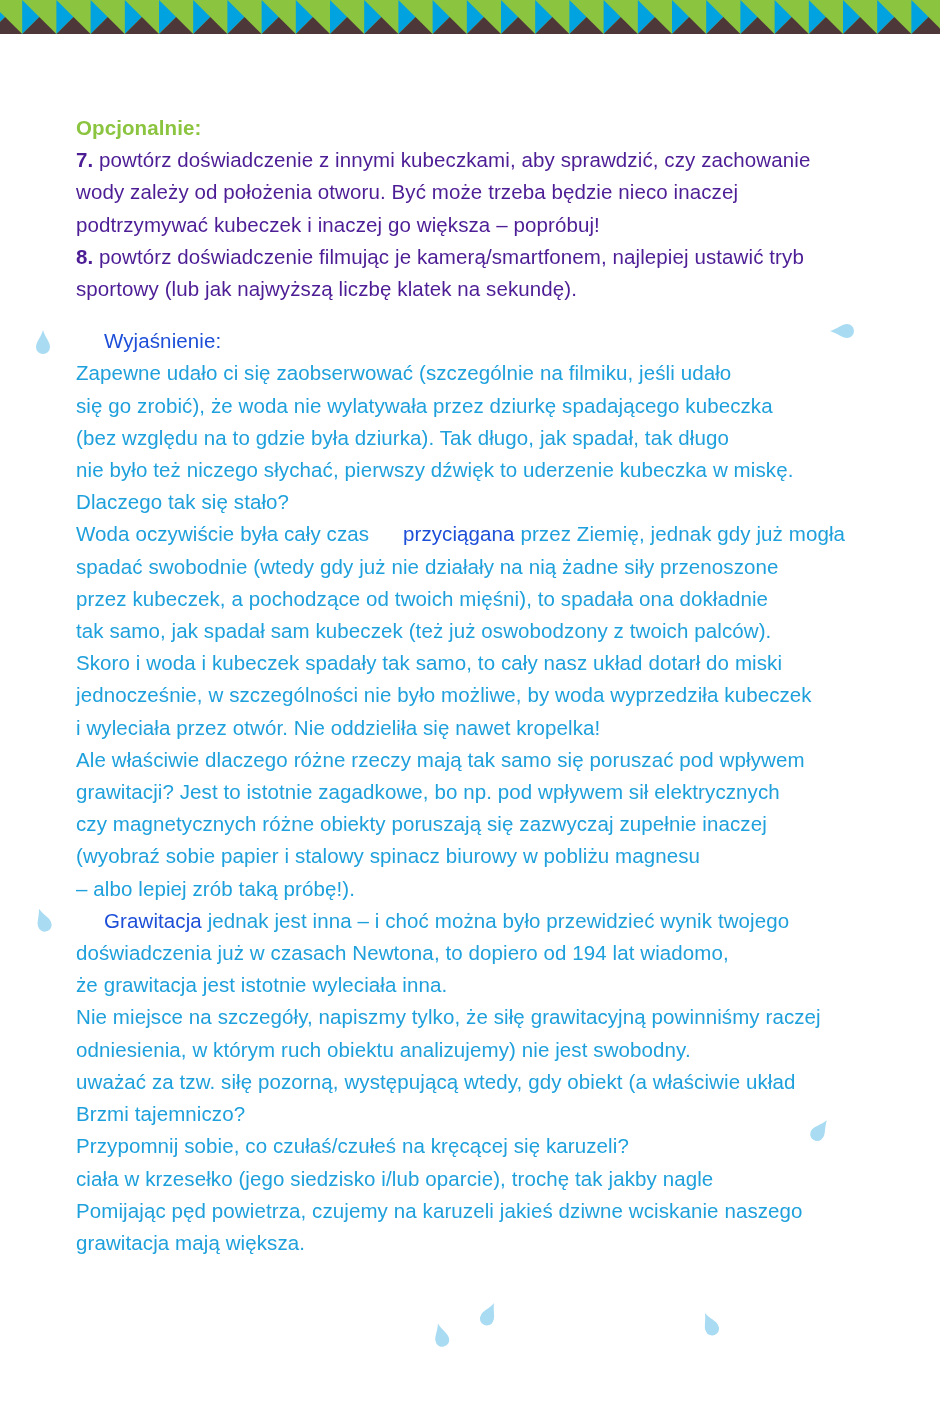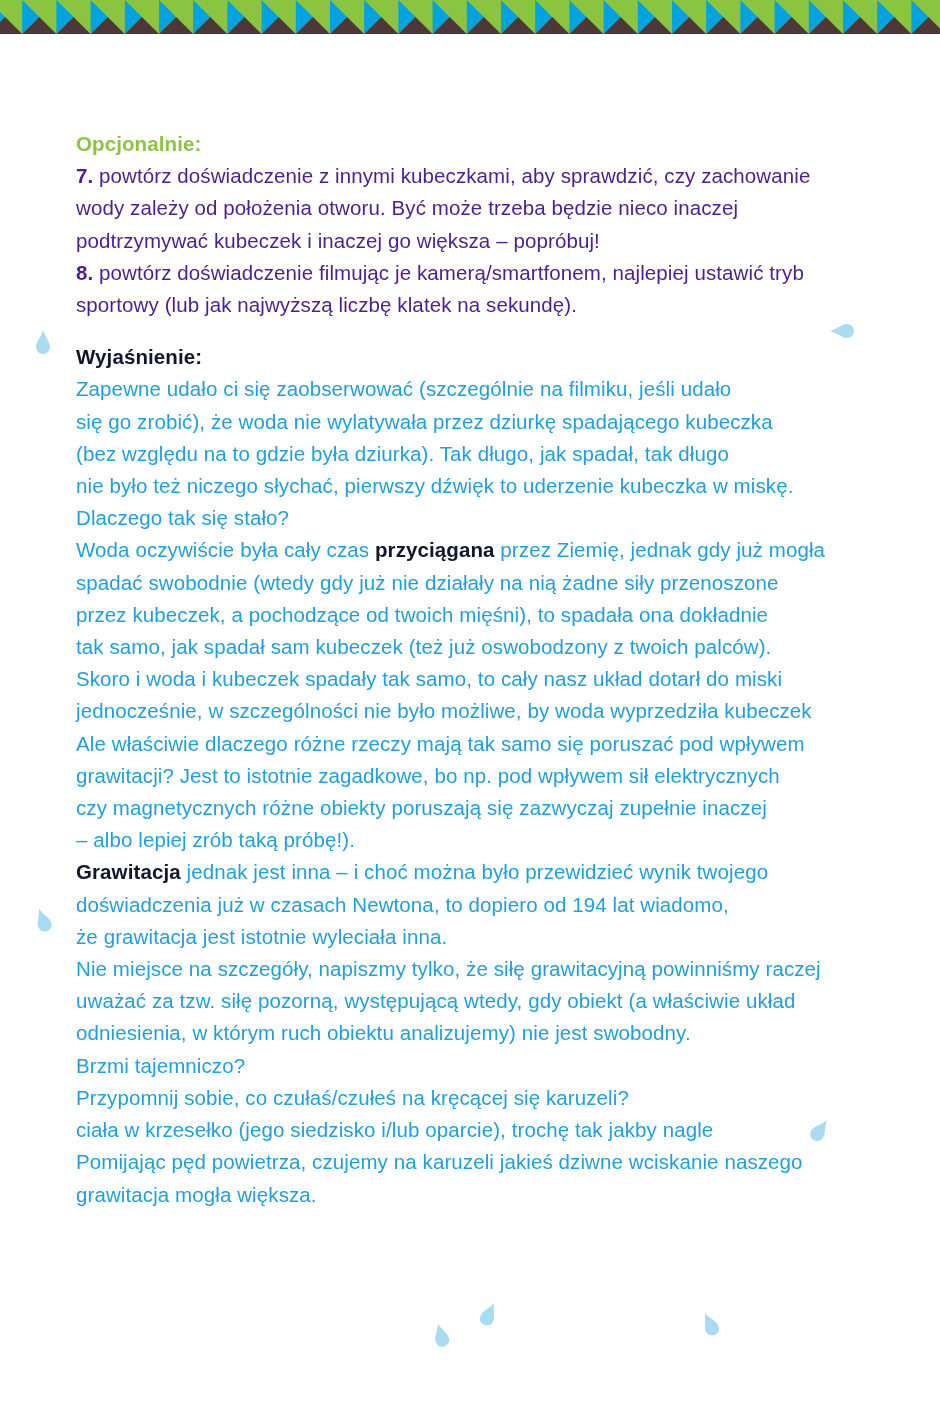--- a/index.html
+++ b/index.html
@@ -4,28 +4,28 @@
 <style>
   html, body { margin: 0; padding: 0; }
   body {
     width: 940px; height: 1410px; background: #ffffff; position: relative; overflow: hidden;
     font-family: "Liberation Sans", "DejaVu Sans", sans-serif;
   }
   .top-band {
     position: absolute; left: 0; top: 0; width: 940px; height: 34px;
   }
   .content {
-    position: absolute; left: 76px; top: 128px; width: 830px;
+    position: absolute; left: 76px; top: 112px; width: 830px;
     font-size: 20.5px; line-height: 32.2px; letter-spacing: 0.1px;
   }
   .heading-green { color: #8bc43f; font-weight: bold; }
   .dark { color: #4c1d95; }
   .num { font-weight: bold; }
   .blue { color: #1ea0dc; }
-  .blue-bold { color: #0f172a; font-weight: bold; }
+  .blue-bold { color: #1d4ed8; font-weight: normal; margin-left: 28px; }
   .section-gap { height: 20px; }
   .line { display: block; white-space: nowrap; }
   .drop { position: absolute; }
   .drop path { fill: #a9dcf3; }
 </style>
 </head>
 <body>
 
 <svg class="top-band" width="940" height="34" viewBox="0 0 940 34" id="band">
     <rect x="0" y="0" width="940" height="34" fill="#8bc43f"></rect>
@@ -115,39 +115,41 @@
         <span class="line">Dlaczego tak się stało?</span>
       </div>
     <div class="blue">
       <span class="line"><span>Woda oczywiście była cały czas </span><span class="blue-bold">przyciągana</span><span> przez Ziemię, jednak gdy już mogła</span></span>
       <div id="p2rest">
           <span class="line">spadać swobodnie (wtedy gdy już nie działały na nią żadne siły przenoszone</span>
           <span class="line">przez kubeczek, a pochodzące od twoich mięśni), to spadała ona dokładnie</span>
           <span class="line">tak samo, jak spadał sam kubeczek (też już oswobodzony z twoich palców).</span>
           <span class="line">Skoro i woda i kubeczek spadały tak samo, to cały nasz układ dotarł do miski</span>
           <span class="line">jednocześnie, w szczególności nie było możliwe, by woda wyprzedziła kubeczek</span>
+          <span class="line">i wyleciała przez otwór. Nie oddzieliła się nawet kropelka!</span>
           <span class="line">Ale właściwie dlaczego różne rzeczy mają tak samo się poruszać pod wpływem</span>
           <span class="line">grawitacji? Jest to istotnie zagadkowe, bo np. pod wpływem sił elektrycznych</span>
           <span class="line">czy magnetycznych różne obiekty poruszają się zazwyczaj zupełnie inaczej</span>
+          <span class="line">(wyobraź sobie papier i stalowy spinacz biurowy w pobliżu magnesu</span>
           <span class="line">–  albo lepiej zrób taką próbę!).</span>
         </div>
     </div>
     <div class="blue">
       <span class="line"><span class="blue-bold">Grawitacja</span><span> jednak jest inna –  i choć można było przewidzieć wynik twojego</span></span>
       <div id="p3rest">
           <span class="line">doświadczenia już w czasach Newtona, to dopiero od 194 lat wiadomo,</span>
           <span class="line">że grawitacja jest istotnie wyleciała inna.</span>
           <span class="line">Nie miejsce na szczegóły, napiszmy tylko, że siłę grawitacyjną powinniśmy raczej</span>
+          <span class="line">odniesienia, w którym ruch obiektu analizujemy) nie jest swobodny.</span>
           <span class="line">uważać za tzw. siłę pozorną, występującą wtedy, gdy obiekt (a właściwie układ</span>
-          <span class="line">odniesienia, w którym ruch obiektu analizujemy) nie jest swobodny.</span>
           <span class="line">Brzmi tajemniczo?</span>
           <span class="line">Przypomnij sobie, co czułaś/czułeś na kręcącej się karuzeli?</span>
           <span class="line">ciała w krzesełko (jego siedzisko i/lub oparcie), trochę tak jakby nagle</span>
           <span class="line">Pomijając pęd powietrza, czujemy na karuzeli jakieś dziwne wciskanie naszego</span>
-          <span class="line">grawitacja mogła większa.</span>
+          <span class="line">grawitacja mają większa.</span>
         </div>
     </div>
   </div>
 </div>
 
 <svg class="drop" style="left:36px;top:330px" width="14" height="24" viewBox="0 0 14 24">
     <path d="M7 0 C9 7 14 12 14 17 A7 7 0 0 1 0 17 C0 12 5 7 7 0Z"></path>
   </svg>
 <svg class="drop" style="left:835px;top:319px;transform:rotate(-90deg)" width="14" height="24" viewBox="0 0 14 24">
     <path d="M7 0 C9 7 14 12 14 17 A7 7 0 0 1 0 17 C0 12 5 7 7 0Z"></path>

